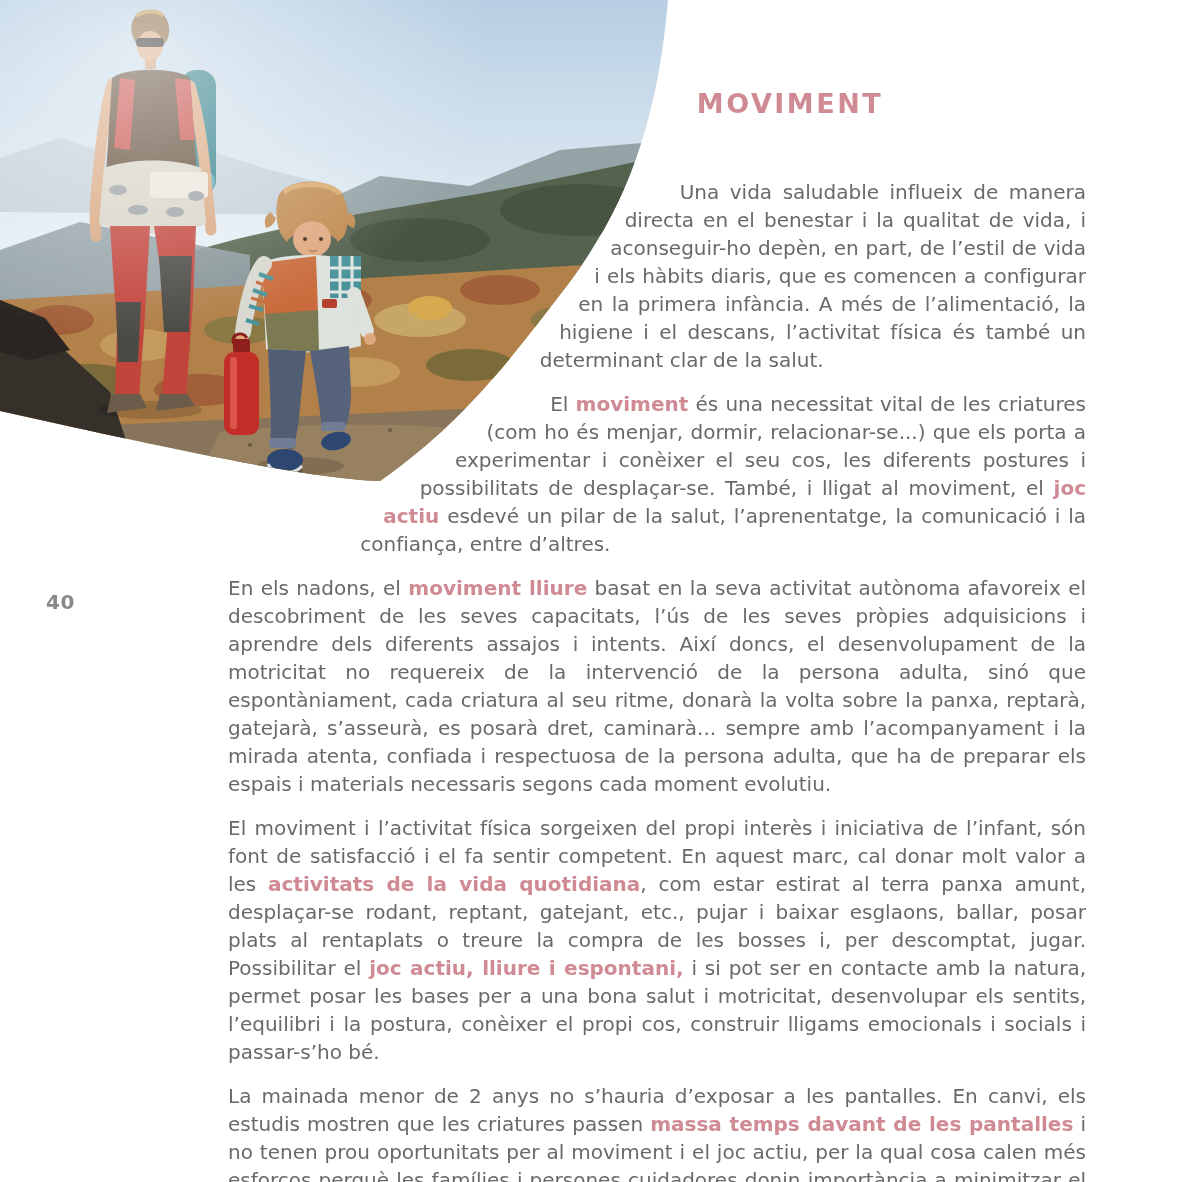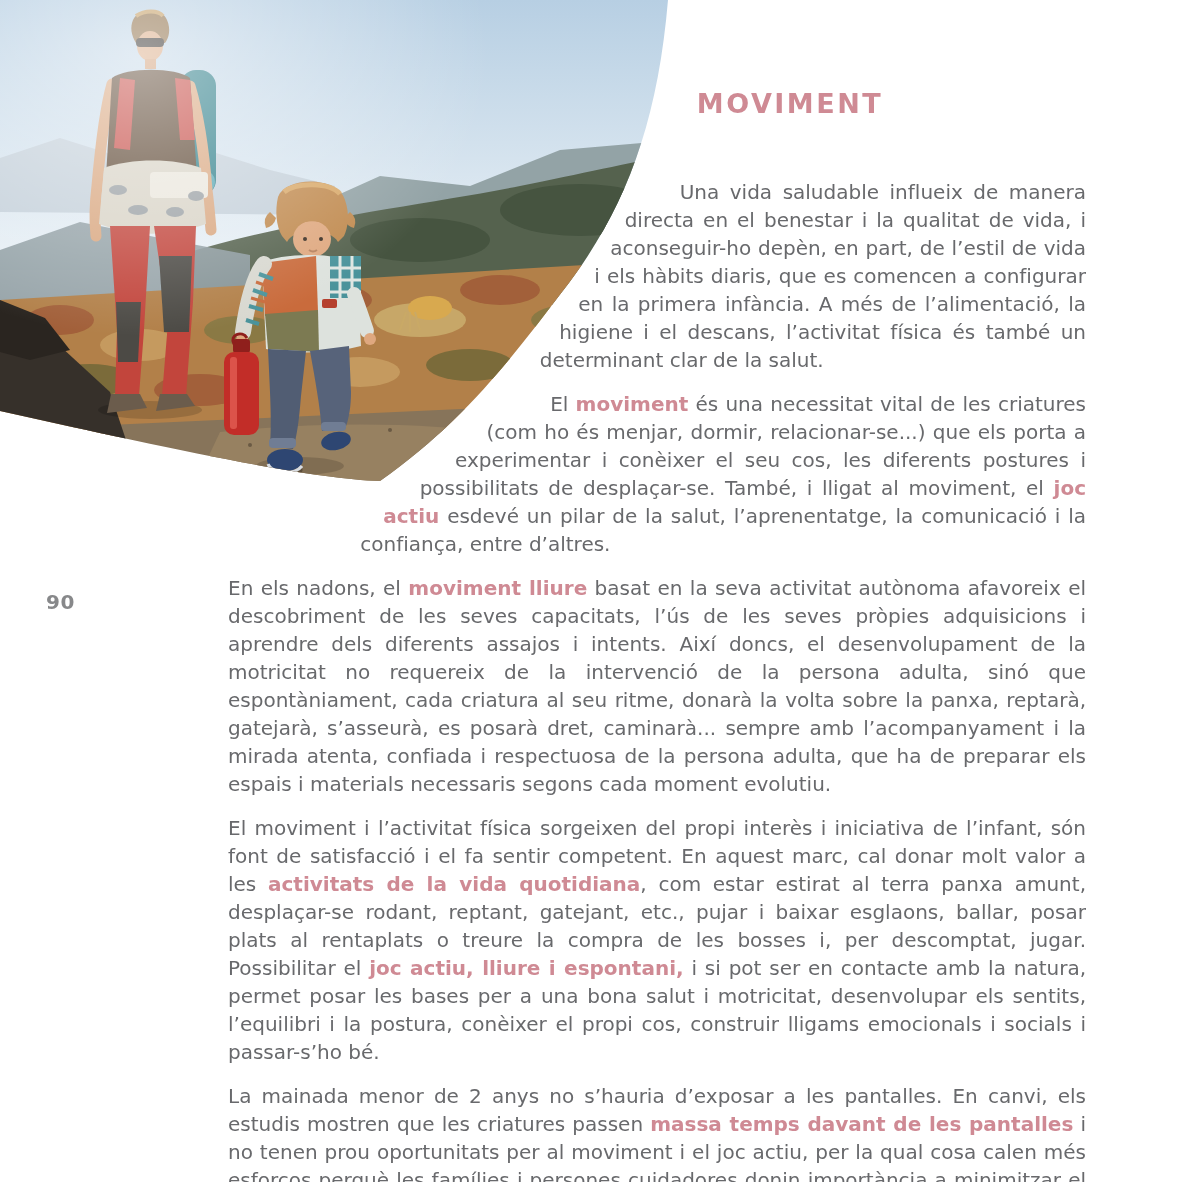--- a/index.html
+++ b/index.html
@@ -223,21 +223,21 @@
           <ellipse cx="285" cy="460" rx="18" ry="11" fill="#2e4672"></ellipse>
           <path d="M268,464 a18,11 0 0 0 34,2" stroke="#d8dce2" stroke-width="3" fill="none"></path>
           <ellipse cx="336" cy="441" rx="15" ry="9" fill="#2e4672" transform="rotate(-12 336 441)"></ellipse>
         </g>
 
         <rect x="0" y="0" width="700" height="560" fill="url(#glow)"></rect>
       </g>
     </svg>
   </div>
 
-  <div class="pagenum">90</div>
+  <div class="pagenum">40</div>
 
   <h1 class="title">
     <span>MOVIMENT</span>
   </h1>
 
   <div class="content">
     <div class="wrapshape" aria-hidden="true"></div>
     <div class="article-body" id="article-body">
         <p class="para indent"><span class="seg">Una vida saludable influeix de manera directa en el benestar i la qualitat de vida, i aconseguir-ho depèn, en part, de l’estil de vida i els hàbits diaris, que es comencen a configurar en la primera infància. A més de l’alimentació, la higiene i el descans, l’activitat física és també un determinant clar de la salut.</span></p>
         <p class="para indent"><span class="seg">El </span><span class="hl">moviment</span><span class="seg"> és una necessitat vital de les criatures (com ho és menjar, dormir, relacionar-se...) que els porta a experimentar i conèixer el seu cos, les diferents postures i possibilitats de desplaçar-se. També, i lligat al moviment, el </span><span class="hl">joc actiu</span><span class="seg"> esdevé un pilar de la salut, l’aprenentatge, la comunicació i la confiança, entre d’altres.</span></p>

